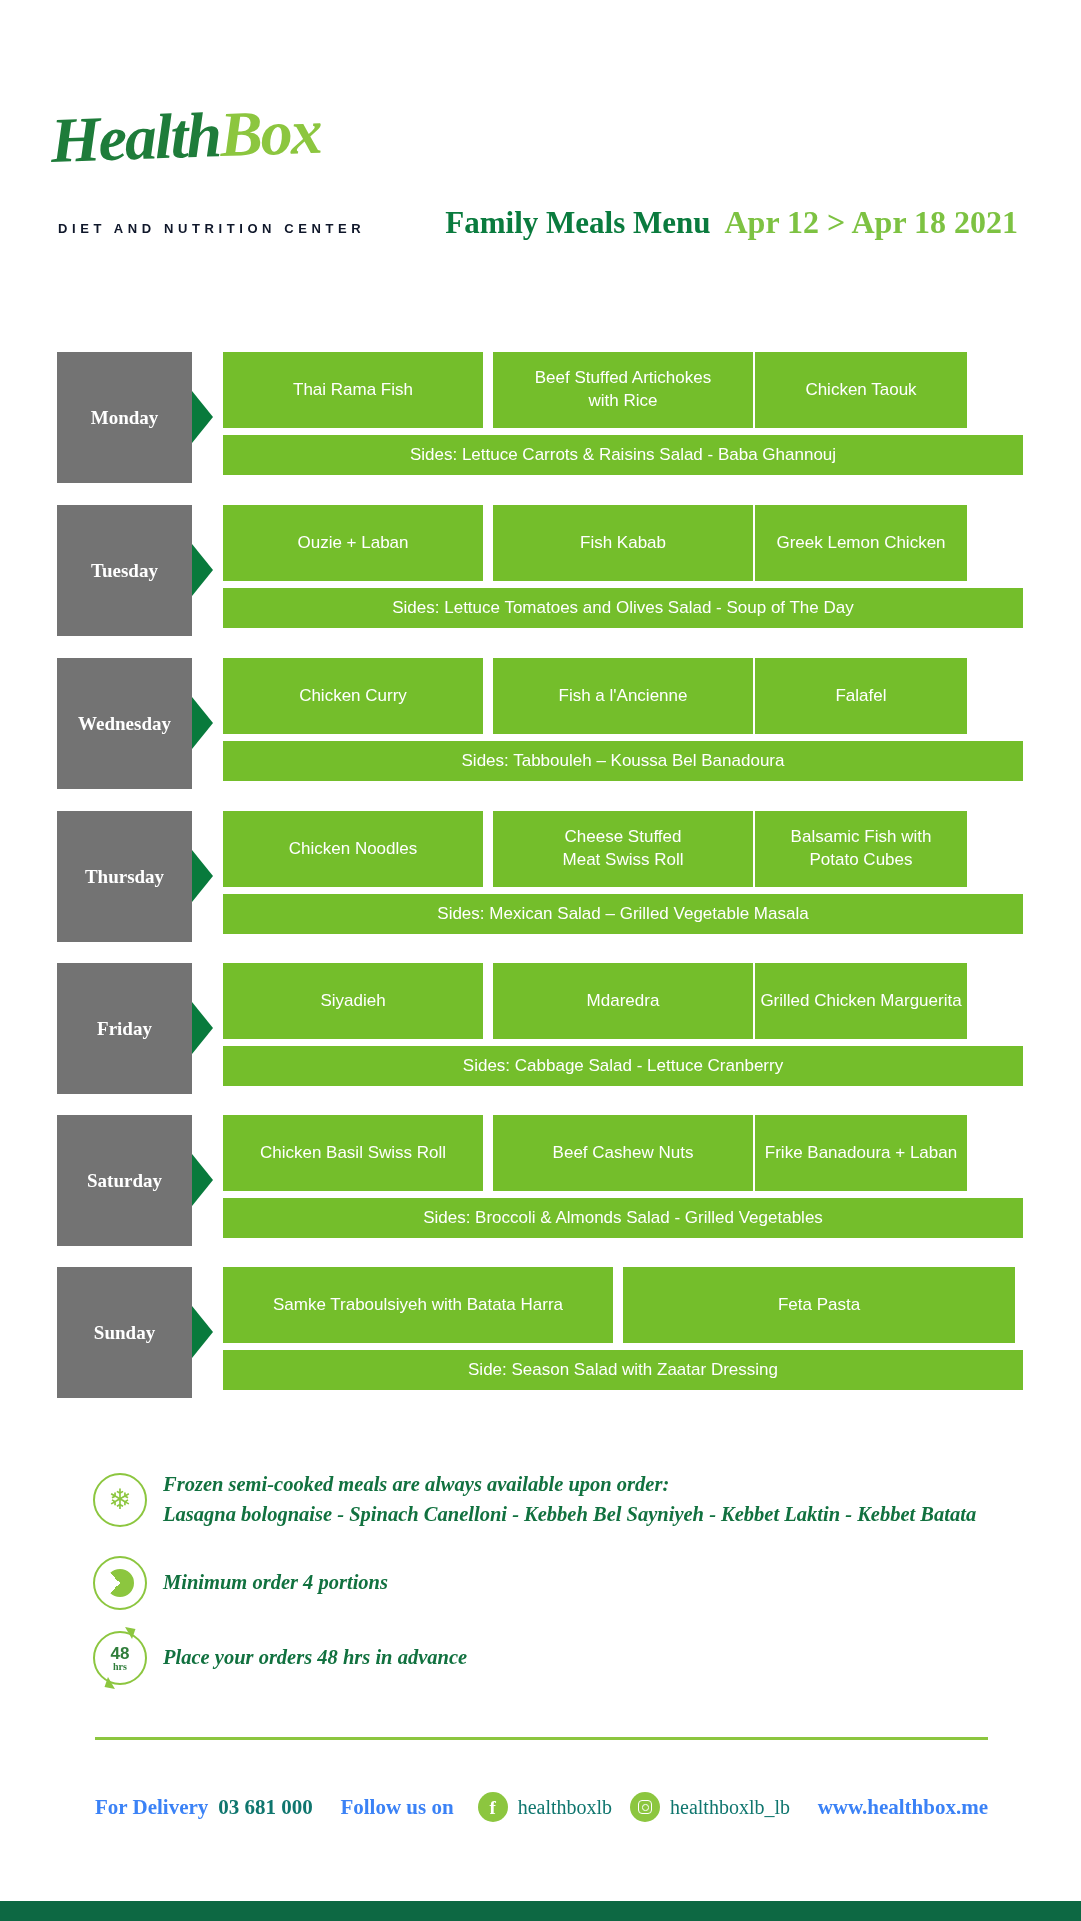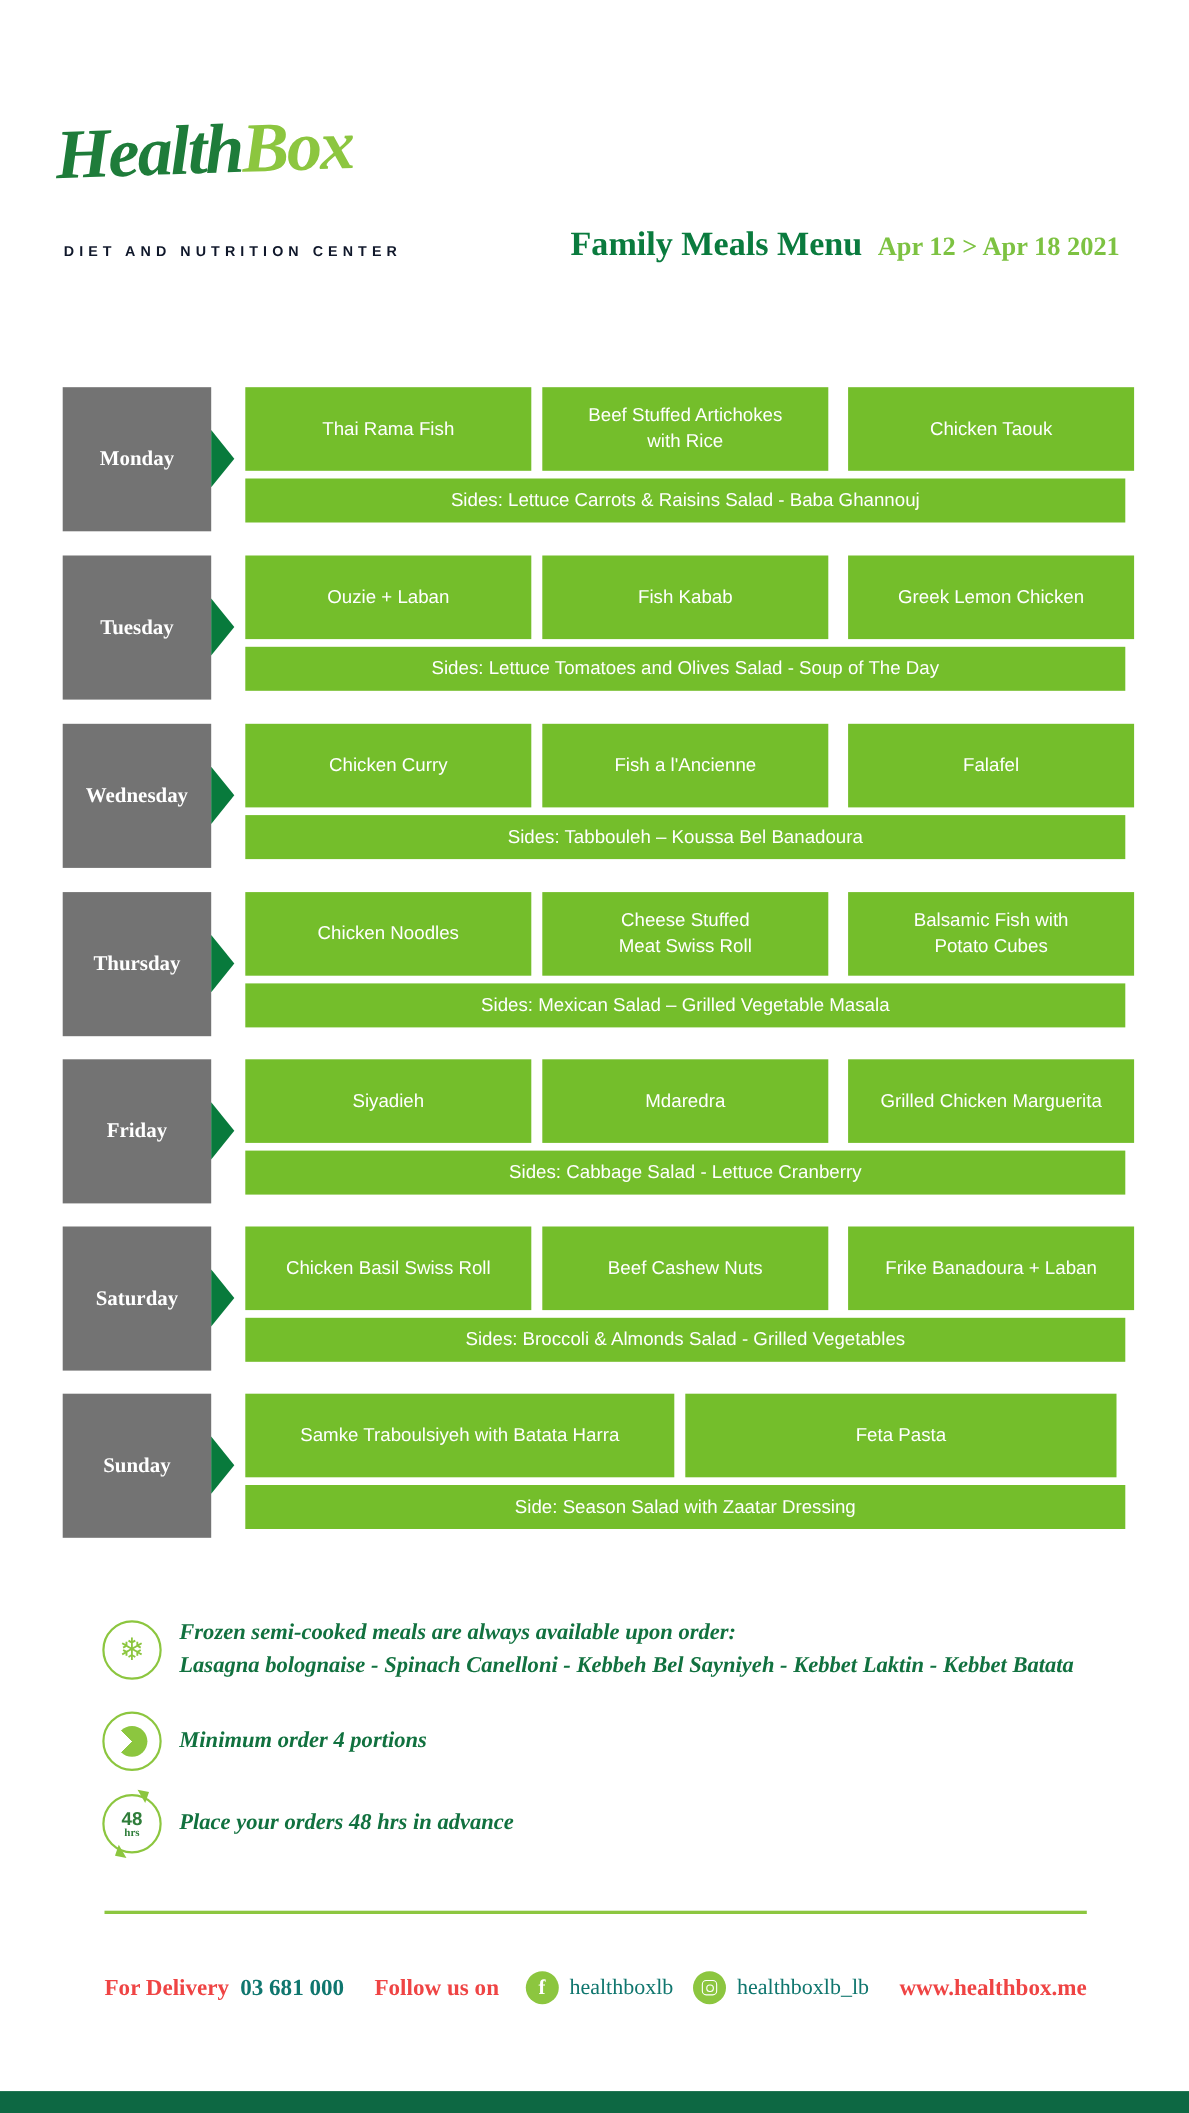--- a/index.html
+++ b/index.html
@@ -20,21 +20,21 @@
   .logo-tagline {
     position:absolute; left:58px; top:221px;
     font-size:13px; font-weight:bold; letter-spacing:4.6px; color:#0f172a; white-space:nowrap;
   }
   .title-row {
     position:absolute; left:440px; top:204px; width:578px;
     display:flex; justify-content:flex-end; align-items:baseline; gap:14px;
     font-family:"Liberation Serif", serif; font-weight:bold; white-space:nowrap;
   }
   .menu-title { font-size:31px; color:#0A7B3E; }
-  .menu-date  { font-size:24px; color:#7DC242; }
+  .menu-date  { font-size:32px; color:#7DC242; }
 
   
   .row { position:absolute; left:57px; width:966px; height:131px; }
   .daybox {
     position:absolute; left:0; top:0; width:135px; height:131px;
     background:#737373; color:#ffffff;
     display:flex; align-items:center; justify-content:center;
     font-family:"Liberation Serif", serif; font-weight:bold; font-size:19px;
   }
   .day-arrow {
@@ -43,21 +43,21 @@
     border-top:26px solid transparent; border-bottom:26px solid transparent;
     border-left:21px solid #087A3C;
   }
   .meal {
     position:absolute; top:0; height:76px; background:#74BE2B; color:#ffffff;
     display:flex; align-items:center; justify-content:center; text-align:center;
     font-size:17px; line-height:1.35; white-space:pre-line;
   }
   .m0 { left:166px; width:260px; }
   .m1 { left:436px; width:260px; }
-  .m2 { left:714px; width:260px; }
+  .m2 { left:698px; width:212px; }
   .row-2col .m0 { left:166px; width:390px; }
   .row-2col .m1 { left:566px; width:392px; }
   .sides {
     position:absolute; left:166px; top:83px; width:800px; height:40px;
     background:#74BE2B; color:#ffffff;
     display:flex; align-items:center; justify-content:center; font-size:17px;
   }
 
   
   .note { position:absolute; left:93px; display:flex; align-items:center; gap:16px; }
@@ -91,21 +91,21 @@
   }
 
   
   .divider { position:absolute; left:95px; top:1737px; width:893px; height:2.5px; background:#8CC63F; }
   .footer {
     position:absolute; left:95px; top:1792px; width:893px;
     display:flex; justify-content:space-between; align-items:center;
     font-family:"Liberation Serif", serif; font-weight:bold; font-size:21px; white-space:nowrap;
   }
   .footer-group { display:flex; align-items:center; gap:10px; }
-  .dark-green-text { color:#ef4444; }
+  .dark-green-text { color:#3b82f6; }
   .light-green-text { color:#0f766e; }
   .handle { color:#0f766e; font-weight:normal; font-size:20px; }
   .social-circle {
     width:30px; height:30px; border-radius:50%; background:#8CC63F;
     display:flex; align-items:center; justify-content:center; position:relative;
   }
   .fb-f { color:#ffffff; font-family:"Liberation Serif", serif; font-weight:bold; font-size:19px; line-height:1; }
   .ig-glyph {
     width:14px; height:14px; border:1.8px solid #ffffff; border-radius:4px; position:relative; box-sizing:border-box;
   }

